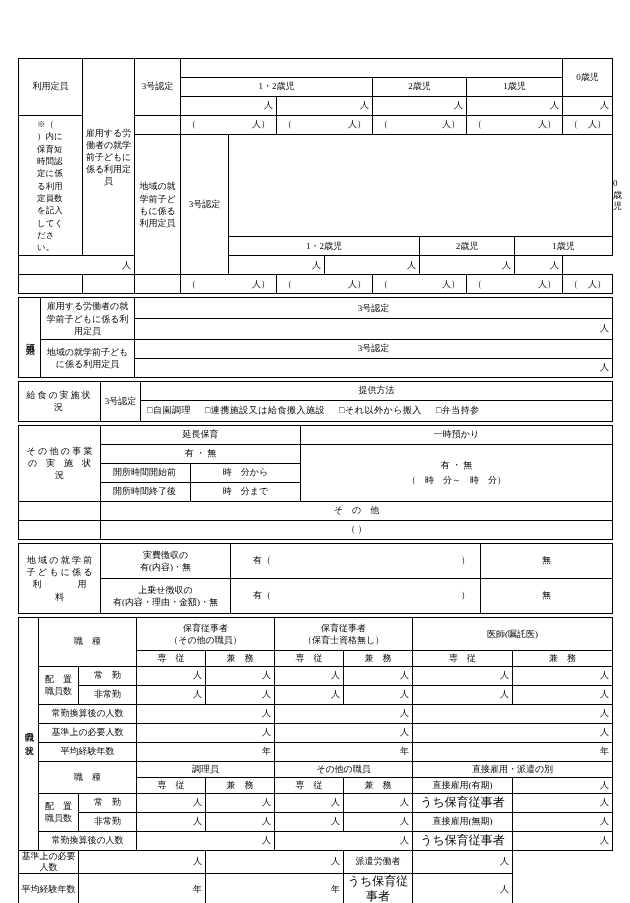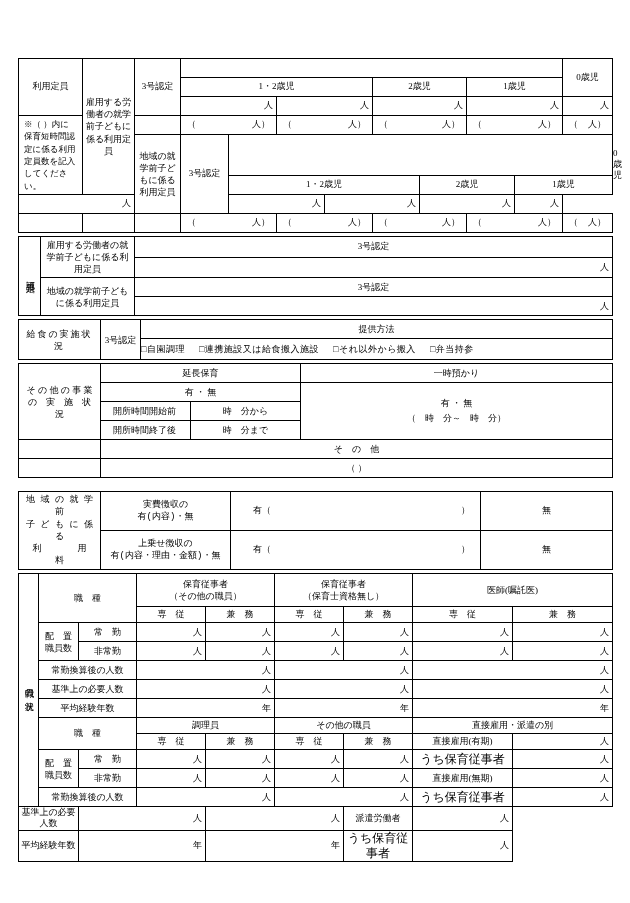--- a/index.html
+++ b/index.html
@@ -42,35 +42,35 @@
     letter-spacing: 1px;
     display: inline-block;
     line-height: 1.1;
   }
   .lpad { text-align: left; padding-left: 12px; }
   .rpad { text-align: right; padding-right: 3px; }
   .sp2 { letter-spacing: 2px; }
   .small { font-size: 12px; }
   .cellnote {
     text-align: left;
-    padding: 2px 5px;
+    padding: 2px 18px;
     line-height: 1.45;
     font-size: 8.5px;
     vertical-align: top;
   }
   .nowrap { white-space: nowrap; }
   .h18 { height: 18px; }
   .h20 { height: 20px; }
   .h26 { height: 26px; }
   .h28 { height: 28px; }
   .h30 { height: 30px; }
   .wrapmid { padding: 2px 2px; line-height: 1.35; }
   .lr { display: flex; justify-content: space-between; padding: 0 6px; }
   .lrwide { display: flex; justify-content: space-between; padding: 0 10px; }
-  .chkline { text-align: left; letter-spacing: 0.5px; }
+  .chkline { text-align: left; padding-left: 6px; letter-spacing: 0.5px; }
   .chkline span { margin-right: 14px; }
 </style>
 </head>
 <body>
 
 <div class="page">
 
   <table>
     <colgroup>
       <col style="width:64px">
@@ -280,21 +280,21 @@
         <td class="h18"></td>
         <td colspan="3" class="h18"><span>そ　の　他</span></td>
       </tr>
       <tr>
         <td class="h18"></td>
         <td colspan="3" class="h18"><span>（                                                    ）</span></td>
       </tr>
     </tbody>
   </table>
 
-  <table style="margin-top:13px;font-family:Liberation Mono, monospace;">
+  <table style="margin-top:3px;">
     <colgroup>
       <col style="width:82px">
         <col style="width:130px">
         <col style="width:250px">
         <col style="width:132px">
     </colgroup>
     <tbody>
       <tr>
         <td rowspan="2" class="wrapmid">
           <div>地 域 の 就 学 前</div>

